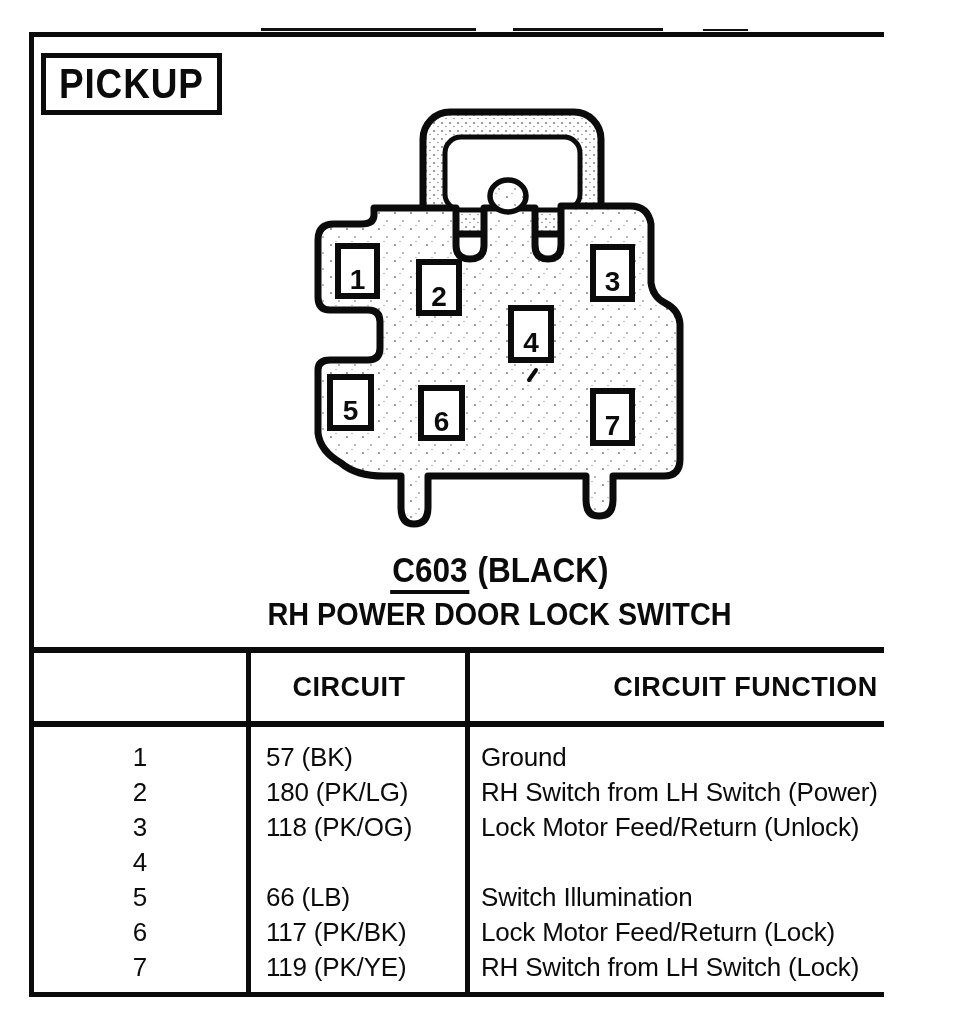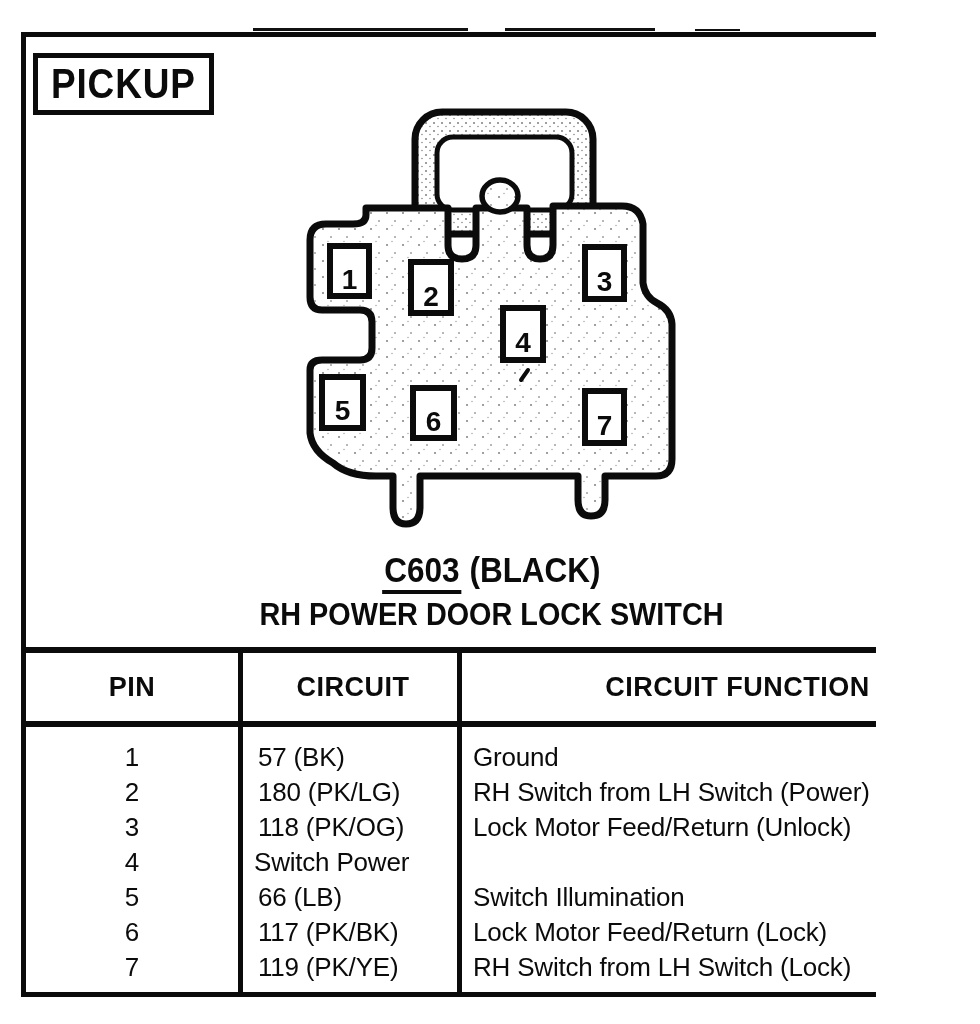--- a/index.html
+++ b/index.html
@@ -1,18 +1,18 @@
 <!DOCTYPE html>
 <html><head>
 <meta charset="utf-8">
 <style>
   html,body{margin:0;padding:0;background:#fff;}
   .page{
     position:relative;width:876px;height:1024px;background:#fff;overflow:hidden;
-    font-family:"Liberation Sans","DejaVu Sans",sans-serif;color:#0b0b0b;
+    font-family:"Liberation Sans","DejaVu Sans",sans-serif;color:#0b0b0b;margin-left:8px;
   }
   .frame{
     position:absolute;left:21px;top:32px;width:941px;height:965px;
     border:5px solid #0b0b0b;box-sizing:border-box;
   }
   .speck{position:absolute;background:#111;}
   
   .pickup{
     position:absolute;left:33px;top:53px;width:181px;height:62px;
     border:5px solid #0b0b0b;box-sizing:border-box;
@@ -39,21 +39,21 @@
   .hline{position:absolute;background:#0b0b0b;height:6px;width:941px;left:21px;}
   .hl1{top:647px;} .hl2{top:721px;}
   .vline{position:absolute;background:#0b0b0b;width:5px;top:647px;height:350px;}
   .vl1{left:238px;} .vl2{left:457px;}
   
   .thcell{
     position:absolute;top:653px;height:68px;display:flex;align-items:center;justify-content:center;
     font-size:27px;font-weight:bold;letter-spacing:.5px;
   }
   .th-pin{left:26px;width:212px;}
-  .th-circuit{left:246px;width:214px;border-radius:23px;}
+  .th-circuit{left:234px;width:214px;border-radius:23px;}
   .th-function{left:462px;width:495px;padding-left:28px;}
   
   .tbody{position:absolute;left:26px;top:727px;width:931px;height:265px;padding-top:13px;box-sizing:border-box;}
   .trow{display:grid;grid-template-columns:212px 219px 1fr;height:35px;line-height:35px;font-size:26px;letter-spacing:-.2px;}
   .c-pin{text-align:center;}
   .c-cir{padding-left:20px;white-space:nowrap;}
   .c-fun{padding-left:16px;white-space:nowrap;}
   svg text{font-family:"Liberation Sans","DejaVu Sans",sans-serif;}
 </style>
 </head>
@@ -138,21 +138,20 @@
   <div class="code-line">
     <span class="code">C603</span><span class="colornote">(BLACK)</span>
   </div>
   <div class="title-line">RH POWER DOOR LOCK SWITCH</div>
 
   <div class="hline hl1"></div>
   <div class="hline hl2"></div>
   <div class="vline vl1"></div>
   <div class="vline vl2"></div>
 
-  <div class="thcell th-pin">PIN</div>
   <div class="thcell th-circuit">CIRCUIT</div>
   <div class="thcell th-function">CIRCUIT FUNCTION</div>
 
   <div class="tbody">
     <div class="trow">
       <span class="c-pin">1</span>
       <span class="c-cir">57 (BK)</span>
       <span class="c-fun">Ground</span>
     </div>
     <div class="trow">
@@ -160,21 +159,20 @@
       <span class="c-cir">180 (PK/LG)</span>
       <span class="c-fun">RH Switch from LH Switch (Power)</span>
     </div>
     <div class="trow">
       <span class="c-pin">3</span>
       <span class="c-cir">118 (PK/OG)</span>
       <span class="c-fun">Lock Motor Feed/Return (Unlock)</span>
     </div>
     <div class="trow">
       <span class="c-pin">4</span>
-      <span class="c-fun">Switch Power</span>
     </div>
     <div class="trow">
       <span class="c-pin">5</span>
       <span class="c-cir">66 (LB)</span>
       <span class="c-fun">Switch Illumination</span>
     </div>
     <div class="trow">
       <span class="c-pin">6</span>
       <span class="c-cir">117 (PK/BK)</span>
       <span class="c-fun">Lock Motor Feed/Return (Lock)</span>

